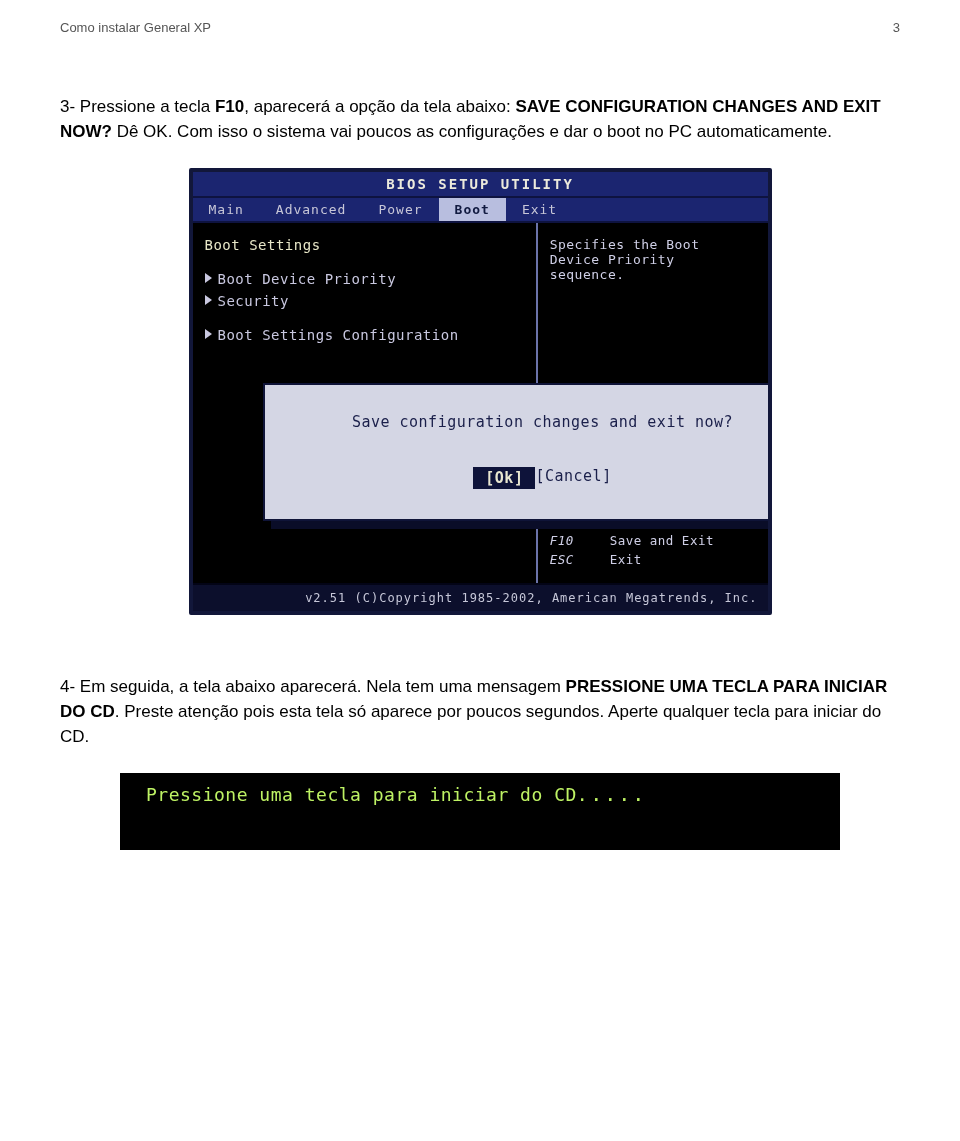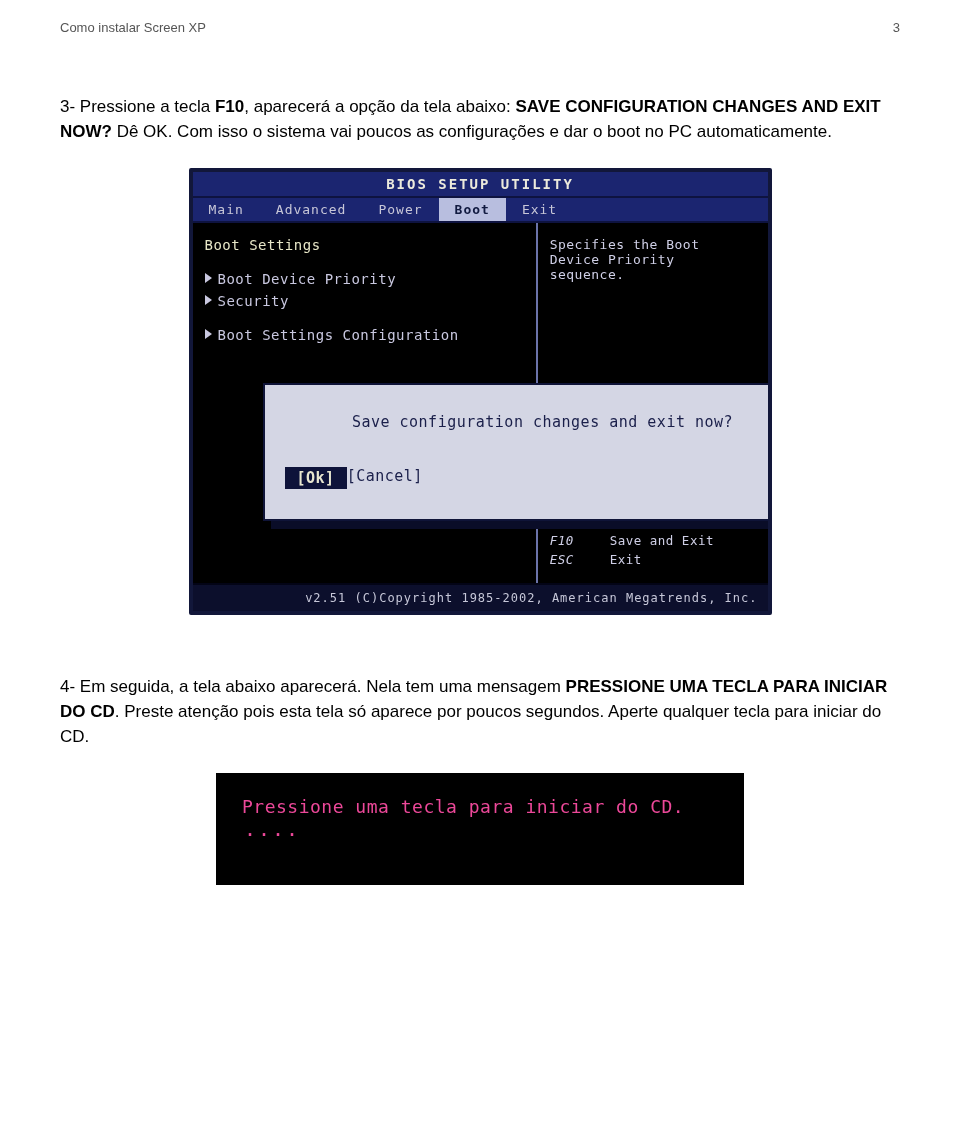--- a/index.html
+++ b/index.html
@@ -122,21 +122,21 @@
     font-size: 15px;
     letter-spacing: 0.5px;
     z-index: 5;
   }
   .bios-dialog-text {
     text-align: center;
     margin-bottom: 36px;
   }
   .bios-dialog-buttons {
     display: flex;
-    justify-content: flex-start;
+    justify-content: center;
     font-size: 15px;
   }
   .bios-dialog-ok {
     background: #0e133a;
     color: #e8e6d0;
     padding: 2px 12px;
     font-weight: bold;
   }
   .bios-footer {
     background: #0c0f2c;
@@ -146,40 +146,40 @@
     padding: 6px 10px;
     text-align: right;
     border-top: 2px solid #030416;
   }
   .cd-prompt-wrap {
     display:flex;
     justify-content:center;
     margin-top: 6px;
   }
   .cd-prompt {
-    width: 528px;
+    width: 720px;
     background: #000;
-    padding: 23px 26px 44px 26px;
+    padding: 9px 26px 44px 26px;
     font-family: "Lucida Console", Monaco, monospace;
-    color: #ec4899;
+    color: #bef264;
     font-size: 18px;
     letter-spacing: 0.5px;
   }
   .blink-dots {
     display:inline-block;
     font-size:20px;
     letter-spacing:2px;
     margin-left:2px;
   }
 </style>
 </head>
 <body>
 
 <div class="header-row">
-  <span>Como instalar Screen XP</span>
+  <span>Como instalar General XP</span>
   <span>3</span>
 </div>
 
 <p class="body-text">
   <span>3- Pressione a tecla </span><span class="bold">F10</span><span>, aparecerá a opção da tela abaixo: </span><span class="bold">SAVE CONFIGURATION CHANGES AND EXIT NOW?</span><span> Dê OK. Com isso o sistema vai poucos as configurações e dar o boot no PC automaticamente.</span>
 </p>
 
 <div class="bios-wrap">
   <div class="bios-screen">
     <div class="bios-title-bar">BIOS SETUP UTILITY</div>

